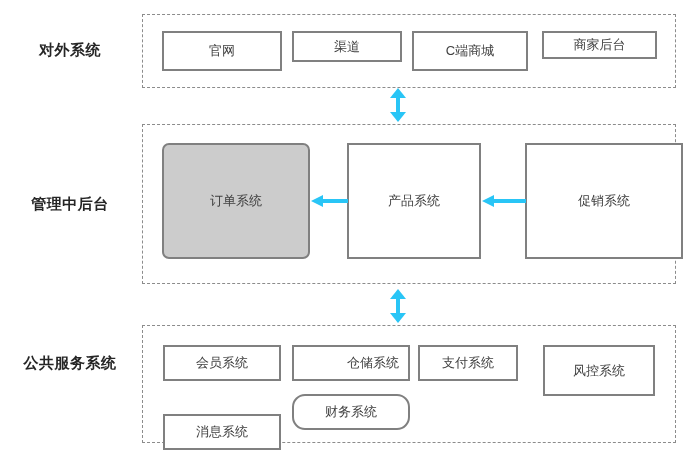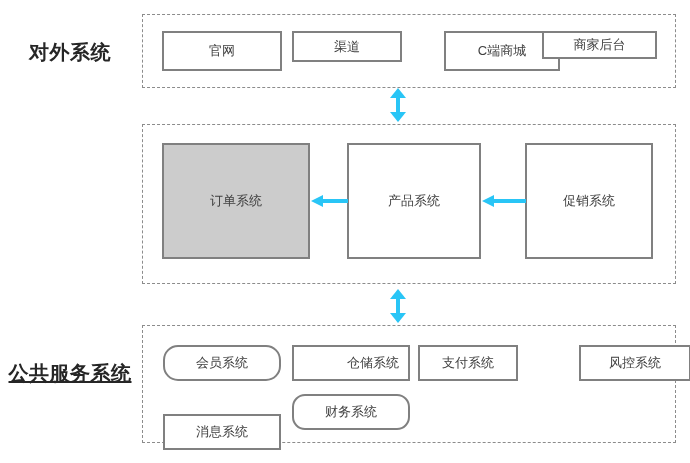--- a/index.html
+++ b/index.html
@@ -18,21 +18,21 @@
     background: #ffffff;
     overflow: hidden;
   }
 
   
   .row-label {
     position: absolute;
     left: 0;
     width: 140px;
     text-align: center;
-    font-size: 20px;
+    font-size: 15px;
     font-weight: bold;
     color: #262626;
     letter-spacing: 0.5px;
     line-height: 1;
   }
 
   
   .group {
     position: absolute;
     border: 1px dashed #8c8c8c;
@@ -72,57 +72,58 @@
 <body>
 
 <div id="canvas">
 
   <div class="row-label" style="top:42px;">对外系统</div>
 
   <div class="group" style="left:142px; top:14px; width:534px; height:74px;"></div>
 
   <div class="node" style="left:162px; top:31px; width:120px; height:40px;">官网</div>
   <div class="node" style="left:292px; top:31px; width:110px; height:31px;">渠道</div>
-  <div class="node" style="left:412px; top:31px; width:116px; height:40px;margin-left:32px;">C端商城</div>
+  <div class="node" style="left:412px; top:31px; width:116px; height:40px;">C端商城</div>
   <div class="node" style="left:542px; top:31px; width:115px; height:28px;">商家后台</div>
 
   <svg class="arrow-v" style="left:388px; top:88px;" width="20" height="34" viewBox="0 0 20 34">
     <line x1="10" y1="6" x2="10" y2="28" stroke="#29c5f6" stroke-width="4"></line>
     <polygon points="10,0 18,10 2,10" fill="#29c5f6"></polygon>
     <polygon points="10,34 18,24 2,24" fill="#29c5f6"></polygon>
   </svg>
 
+  <div class="row-label" style="top:196px;">管理中后台</div>
 
   <div class="group" style="left:142px; top:124px; width:534px; height:160px;"></div>
 
-  <div class="node highlight" style="left:162px; top:143px; width:148px; height:116px;">订单系统</div>
+  <div class="node highlight" style="left:162px; top:143px; width:148px; height:116px;border-radius:7px;">订单系统</div>
   <div class="node" style="left:347px; top:143px; width:134px; height:116px;">产品系统</div>
-  <div class="node" style="left:525px; top:143px; width:128px; height:116px;">促销系统</div>
+  <div class="node" style="left:525px; top:143px; width:158px; height:116px;">促销系统</div>
 
   <svg class="arrow-h" style="left:311px; top:194px;" width="37" height="14" viewBox="0 0 37 14">
     <line x1="11" y1="7" x2="37" y2="7" stroke="#29c5f6" stroke-width="4"></line>
     <polygon points="0,7 12,1 12,13" fill="#29c5f6"></polygon>
   </svg>
 
   <svg class="arrow-h" style="left:482px; top:194px;" width="44" height="14" viewBox="0 0 44 14">
     <line x1="11" y1="7" x2="44" y2="7" stroke="#29c5f6" stroke-width="4"></line>
     <polygon points="0,7 12,1 12,13" fill="#29c5f6"></polygon>
   </svg>
 
   <svg class="arrow-v" style="left:388px; top:289px;" width="20" height="34" viewBox="0 0 20 34">
     <line x1="10" y1="6" x2="10" y2="28" stroke="#29c5f6" stroke-width="4"></line>
     <polygon points="10,0 18,10 2,10" fill="#29c5f6"></polygon>
     <polygon points="10,34 18,24 2,24" fill="#29c5f6"></polygon>
   </svg>
 
-  <div class="row-label" style="top:363px;text-decoration:underline;">公共服务系统</div>
+  <div class="row-label" style="top:355px;">公共服务系统</div>
 
   <div class="group" style="left:142px; top:325px; width:534px; height:118px;"></div>
 
-  <div class="node" style="left:163px; top:345px; width:118px; height:36px;border-radius:15px;">会员系统</div>
+  <div class="node" style="left:163px; top:345px; width:118px; height:36px;">会员系统</div>
   <div class="node" style="left:292px; top:345px; width:118px; height:36px;padding-left:44px;">仓储系统</div>
   <div class="node" style="left:418px; top:345px; width:100px; height:36px;">支付系统</div>
-  <div class="node" style="left:543px; top:345px; width:112px; height:36px;margin-left:36px;">风控系统</div>
+  <div class="node" style="left:543px; top:345px; width:112px; height:51px;">风控系统</div>
 
   <div class="node" style="left:163px; top:394px; width:118px; height:36px;margin-top:20px;">消息系统</div>
   <div class="node" style="left:292px; top:394px; width:118px; height:36px;border-radius:13px;">财务系统</div>
 
 </div>
 
 </body></html>

